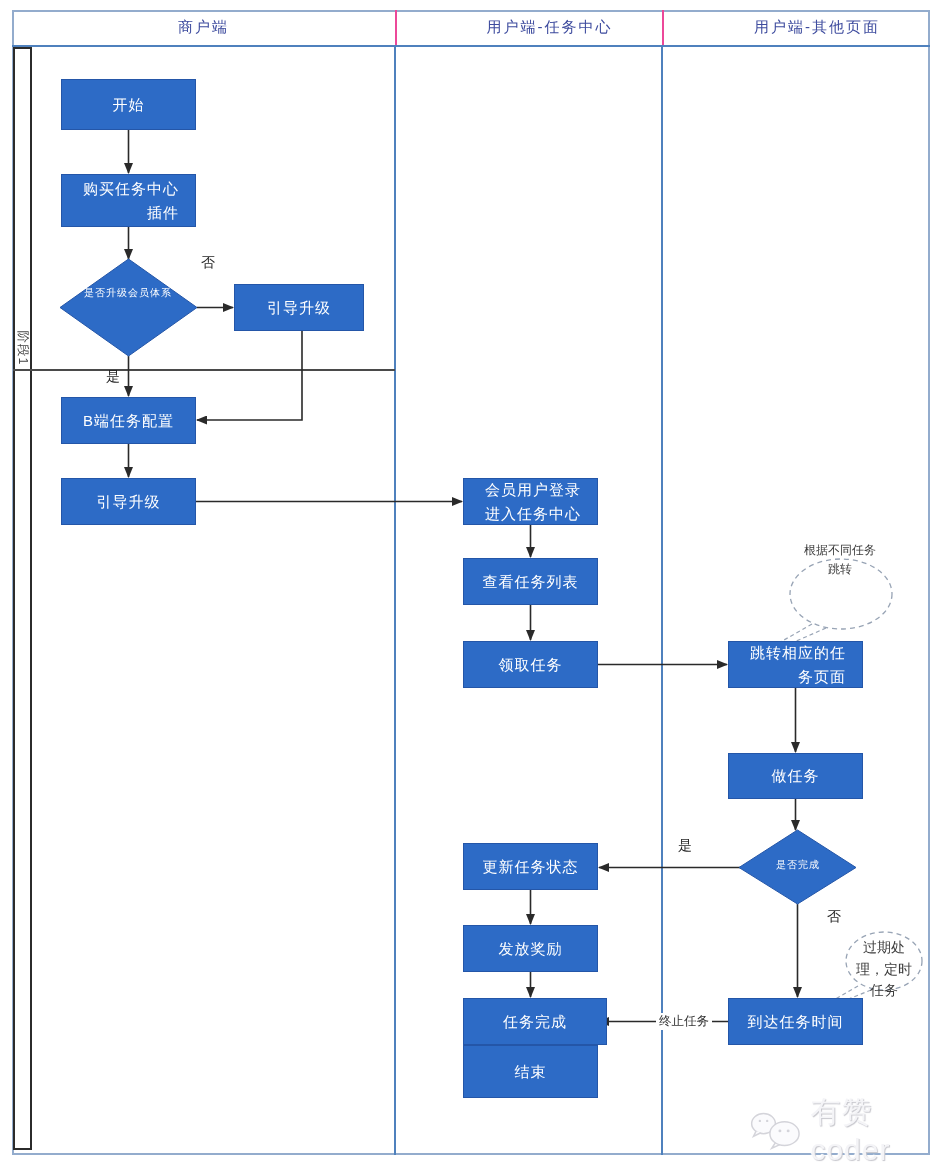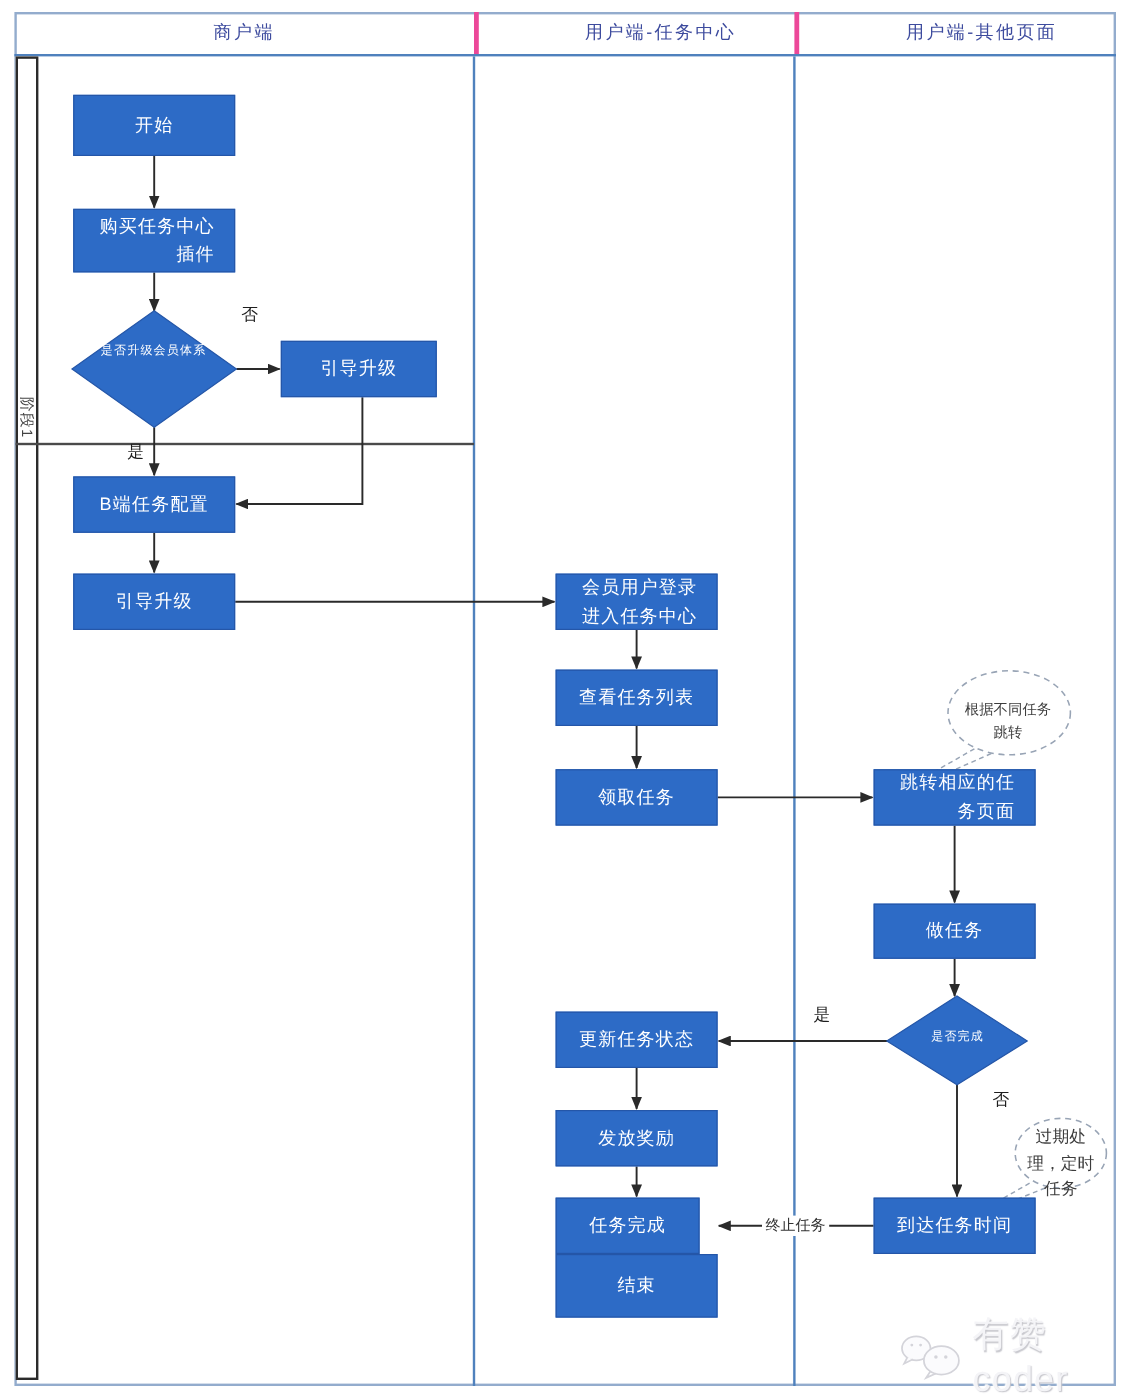--- a/index.html
+++ b/index.html
@@ -7,21 +7,21 @@
     font-family:"Liberation Sans", sans-serif; overflow:hidden; position:relative; }
   .stage { position:absolute; left:0; top:0; width:940px; height:1164px;border-radius:28px; }
 
   
   .frame { position:absolute; left:12px; top:10px; width:918px; height:1145px;
     border:2px solid #93accd; background:#fff; }
   .hdr-row { position:absolute; left:12px; top:10px; width:918px; height:37px;
     display:flex; border-bottom:2px solid #4f81bd; }
   .hdr-cell { display:flex; align-items:center; justify-content:center;
     font-size:15px; letter-spacing:2px; color:#3d4b9e; }
-  .hdr-cell + .hdr-cell { border-left:4px solid #ec4899;padding-left:40px; }
+  .hdr-cell + .hdr-cell { border-left:2px solid #ec4899;padding-left:40px; }
   .hc1 { width:383px; } .hc2 { width:267px; } .hc3 { width:268px; }
 
   .lane-line { position:absolute; top:47px; width:2px; height:1108px; background:#4f81bd; }
   .lane-line.l1 { left:394px; } .lane-line.l2 { left:661px; }
 
   
   .phase-strip { position:absolute; left:13px; top:47px; width:19px; height:1103px;
     border:2px solid #2b2b2b; background:#fff; }
   .phase-div { position:absolute; left:13px; top:369px; width:382px; height:2px; background:#4a4a4a; }
   .phase-label { position:absolute; left:22px; top:348px;
@@ -35,37 +35,37 @@
   .n-start        { left:61px;  top:79px;  width:135px; height:51px; }
   .n-buy          { left:61px;  top:174px; width:135px; height:53px; }
   .n-guide        { left:234px; top:284px; width:130px; height:47px; }
   .n-bconfig      { left:61px;  top:397px; width:135px; height:47px; }
   .n-save         { left:61px;  top:478px; width:135px; height:47px; }
   .n-login        { left:463px; top:478px; width:135px; height:47px; }
   .n-viewlist     { left:463px; top:558px; width:135px; height:47px; }
   .n-claim        { left:463px; top:641px; width:135px; height:47px; }
   .n-update       { left:463px; top:843px; width:135px; height:47px; }
   .n-reward       { left:463px; top:925px; width:135px; height:47px; }
-  .n-complete     { left:463px; top:998px; width:120px; height:47px; }
+  .n-complete     { left:463px; top:998px; width:144px; height:47px; }
   .n-end          { left:463px; top:1032px;width:135px; height:53px;margin-top:13px; }
   .n-jump         { left:728px; top:641px; width:135px; height:47px; }
   .n-dotask       { left:728px; top:753px; width:135px; height:46px; }
   .n-reachtime    { left:728px; top:998px; width:135px; height:47px; }
 
   .dia-label { position:absolute; color:#fff; font-size:10px; letter-spacing:1px;
     line-height:1.5; text-align:center; }
   .dl1 { left:70px;  top:285px; width:116px; }
   .dl2 { left:740px; top:857px; width:116px; }
 
   .edge-label { position:absolute; font-size:14px; color:#1e1e1e; }
   .el-term { font-size:12.5px; background:#fff; padding:0 3px; color:#333; }
 
   .cloud-text { position:absolute; font-size:12px; color:#3c3c3c;
     line-height:1.55; text-align:center; }
-  .ct1 { left:800px; top:582px; width:80px;font-family:Liberation Serif, serif; }
+  .ct1 { left:800px; top:541px; width:80px;font-family:Liberation Serif, serif; }
   .ct2 { left:856px; top:937px; width:56px; font-size:14px; }
 
   svg.overlay { position:absolute; left:0; top:0; width:940px; height:1164px;
     pointer-events:none; }
 
   
   .watermark { position:absolute; left:748px; top:1092px; display:flex;
     align-items:center; gap:4px; }
   .wm-text { font-size:30px; letter-spacing:1px; color:#f4f4f7;
     text-shadow:1px 1px 1px #c6c6cc, -1px -1px 1px #ffffff; }
@@ -148,21 +148,21 @@
   <div class="node n-dotask">做任务</div>
   <div class="node n-reachtime">到达任务时间</div>
 
   <div class="dia-label dl1">是否升级会员体系</div>
   <div class="dia-label dl2">是否完成</div>
 
   <div class="edge-label" style="left:201px; top:254px;">否</div>
   <div class="edge-label" style="left:106px; top:368px;">是</div>
   <div class="edge-label" style="left:678px; top:837px;">是</div>
   <div class="edge-label" style="left:827px; top:908px;">否</div>
-  <div class="edge-label el-term" style="left:635px; top:1013px;">终止任务</div>
+  <div class="edge-label el-term" style="left:656px; top:1013px;">终止任务</div>
 
   <div class="cloud-text ct1">根据不同任务跳转</div>
   <div class="cloud-text ct2">过期处理，定时任务</div>
 
   <div class="watermark">
     <svg width="64" height="48" viewBox="0 0 64 48">
       <g fill="#fbfbfd" stroke="#d4d4da" stroke-width="1.6">
         <ellipse cx="17" cy="17" rx="13" ry="11"></ellipse>
         <path d="M9,25 L6,31 L14,27 z" stroke="none" fill="#fbfbfd"></path>
         <path d="M9,25 L6,31 L14,27" fill="none"></path>

